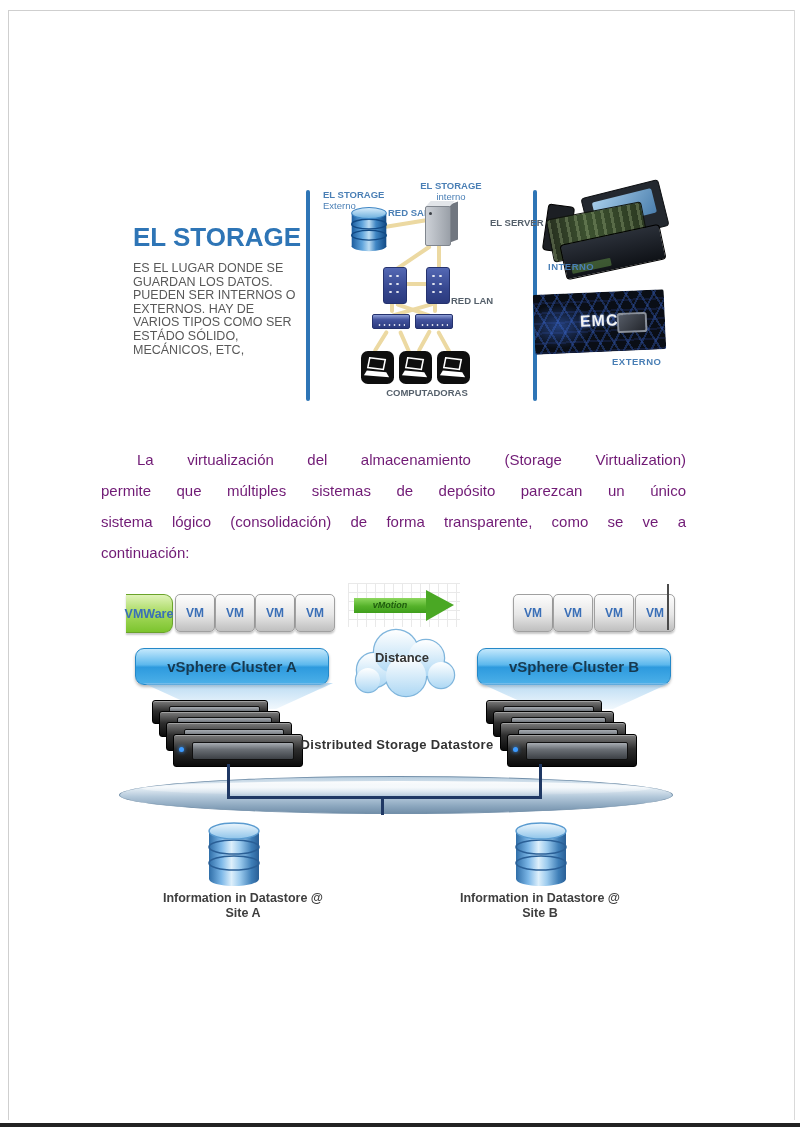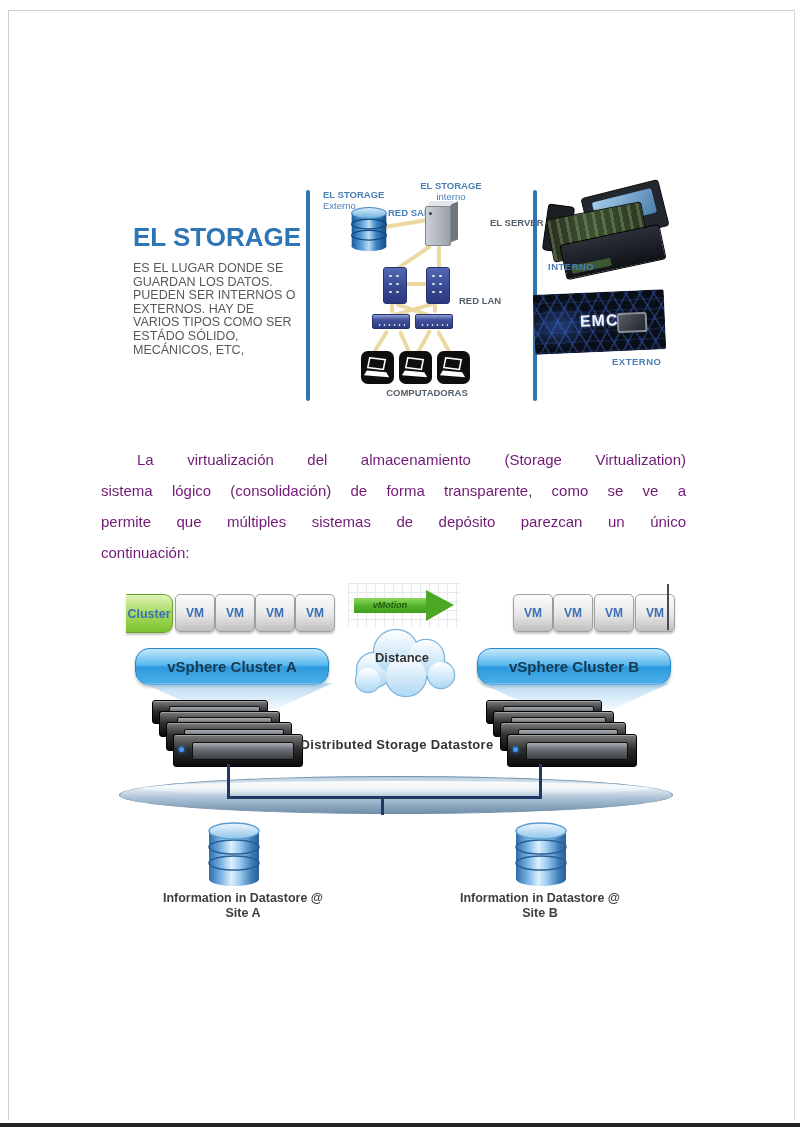--- a/index.html
+++ b/index.html
@@ -63,21 +63,21 @@
   
   .vmbox{position:absolute;width:38px;height:36px;border-radius:5px;border:1px solid #a0a0a0;
      background:linear-gradient(180deg,#fdfdfd 0%,#e6e6e6 55%,#bfbfbf 100%);
      box-shadow:0 2px 2px rgba(0,0,0,.22);display:flex;align-items:center;justify-content:center;
      font-weight:bold;font-size:12px;color:#3a6fb7;}
   .vcenter{position:absolute;left:126px;top:594px;width:46px;height:37px;border-radius:0 9px 9px 0;
      border:1px solid #6aa32a;border-left:none;
      background:linear-gradient(180deg,#dff3b8 0%,#a6d95e 50%,#7cc42e 100%);
      box-shadow:0 2px 2px rgba(0,0,0,.22);display:flex;align-items:center;justify-content:center;
      font-weight:bold;font-size:12.5px;color:#3a6fb7;}
-  .cluster{position:absolute;width:192px;height:35px;border-radius:14px;border:1px solid #2488c8;
+  .cluster{position:absolute;width:192px;height:35px;border-radius:9px;border:1px solid #2488c8;
      background:linear-gradient(180deg,#c3e8fc 0%,#5cb8ed 45%,#2d9ade 52%,#4cb0e8 100%);
      box-shadow:0 2px 3px rgba(0,0,0,.28);display:flex;align-items:center;justify-content:center;
      font-weight:bold;font-size:15px;color:#17394f;}
   .grid-bg{position:absolute;left:348px;top:583px;width:112px;height:44px;opacity:.85;
      background-image:linear-gradient(#e6e6e6 1px,transparent 1px),linear-gradient(90deg,#e6e6e6 1px,transparent 1px);
      background-size:9px 9px;}
   .vmo-body{position:absolute;left:354px;top:598px;width:72px;height:15px;
      background:linear-gradient(180deg,#8ed85f 0%,#55b22a 55%,#3f9e1c 100%);}
   .vmo-head{position:absolute;left:426px;top:590px;width:0;height:0;
      border-top:15px solid transparent;border-bottom:16px solid transparent;border-left:28px solid #4aa824;}
@@ -135,21 +135,21 @@
     <div class="net-label" style="left:323px;top:190px;">
       <div>EL STORAGE</div>
       <div style="font-weight:normal;">Externo</div>
     </div>
     <div class="net-label" style="left:420px;top:181px;width:62px;text-align:center;">
       <div>EL STORAGE</div>
       <div style="font-weight:normal;">interno</div>
     </div>
     <div class="net-label" style="left:388px;top:208px;">RED SAN</div>
     <div class="net-label gray" style="left:490px;top:218px;">EL SERVER</div>
-    <div class="net-label gray" style="left:451px;top:296px;padding-left:8px;">RED LAN</div>
+    <div class="net-label gray" style="left:451px;top:296px;">RED LAN</div>
     <div class="net-label gray" style="left:357px;top:388px;width:140px;text-align:center;">COMPUTADORAS</div>
 
     <div class="yl" style="left:384px;top:225px;width:43px;transform:rotate(-9deg);"></div>
     <div class="yl" style="left:395px;top:268px;width:43px;transform:rotate(-34deg);"></div>
     <div class="ylv" style="left:437px;top:244px;height:25px;"></div>
     <div class="yl" style="left:404px;top:282px;width:24px;"></div>
     <div class="ylv" style="left:390px;top:301px;height:12px;"></div>
     <div class="ylv" style="left:433px;top:301px;height:12px;"></div>
     <div class="yl" style="left:396px;top:302px;width:37px;transform:rotate(19deg);"></div>
     <div class="yl" style="left:391px;top:314px;width:45px;transform:rotate(-16deg);"></div>
@@ -222,28 +222,28 @@
     <div class="emc-box">
       <div class="glow"></div>
       <div class="emc-logo">EMC²</div>
       <div class="emc-handle"></div>
     </div>
     <div class="net-label" style="left:612px;top:357px;letter-spacing:.5px;">EXTERNO</div>
   </div>
 
   <div class="para">
     <div class="ln first">La virtualización del almacenamiento (Storage Virtualization)</div>
+    <div class="ln">permite que múltiples sistemas de depósito parezcan un único</div>
     <div class="ln">sistema lógico (consolidación) de forma transparente, como se ve a</div>
-    <div class="ln">permite que múltiples sistemas de depósito parezcan un único</div>
     <div class="ln last">continuación:</div>
   </div>
 
   <div>
 
-    <div class="vcenter">Cluster</div>
+    <div class="vcenter">VMWare</div>
 
     <div class="vmbox" style="left:175px;top:594px;">VM</div>
     <div class="vmbox" style="left:215px;top:594px;">VM</div>
     <div class="vmbox" style="left:255px;top:594px;">VM</div>
     <div class="vmbox" style="left:295px;top:594px;">VM</div>
 
     <div class="grid-bg"></div>
     <div class="vmo-body"></div>
     <div class="vmo-head"></div>
     <div class="vmo-text">vMotion</div>

